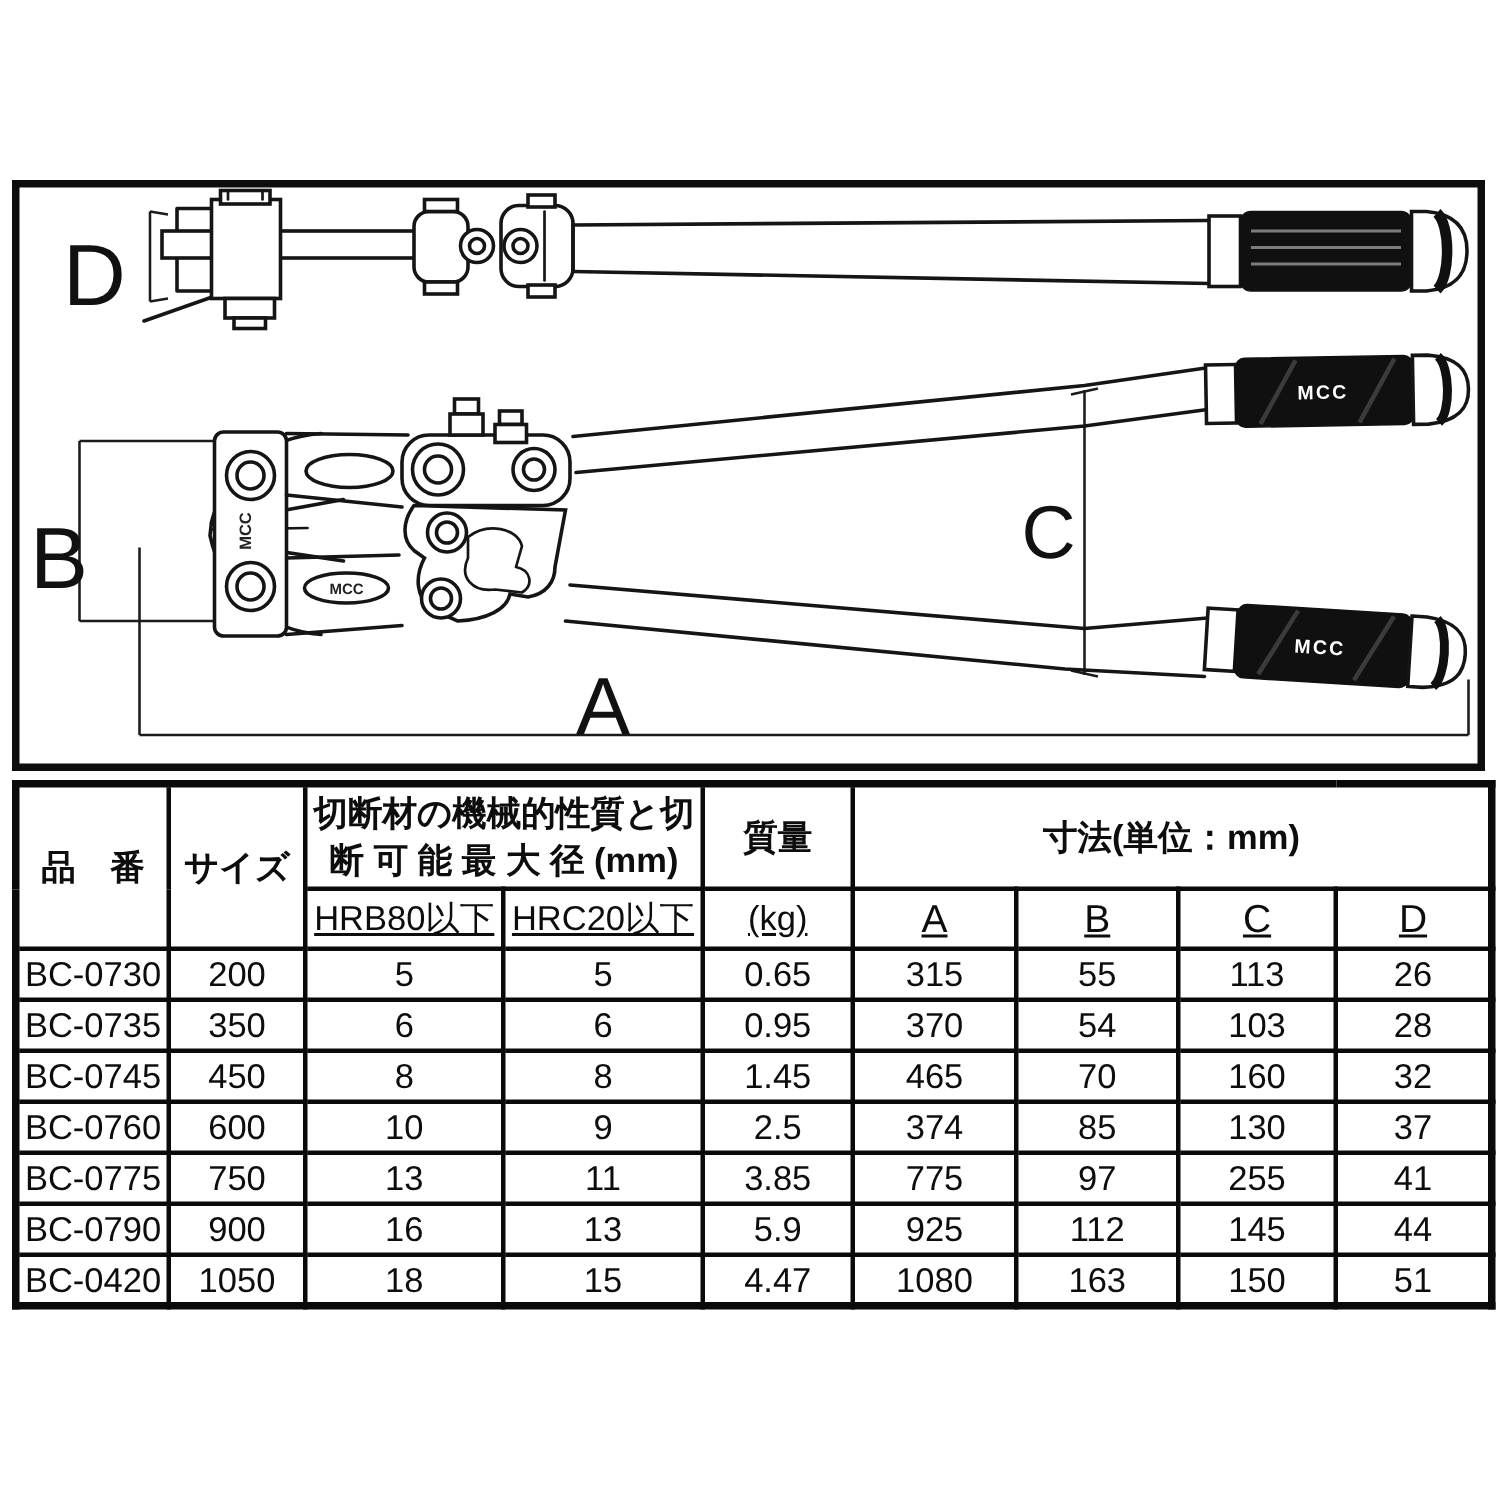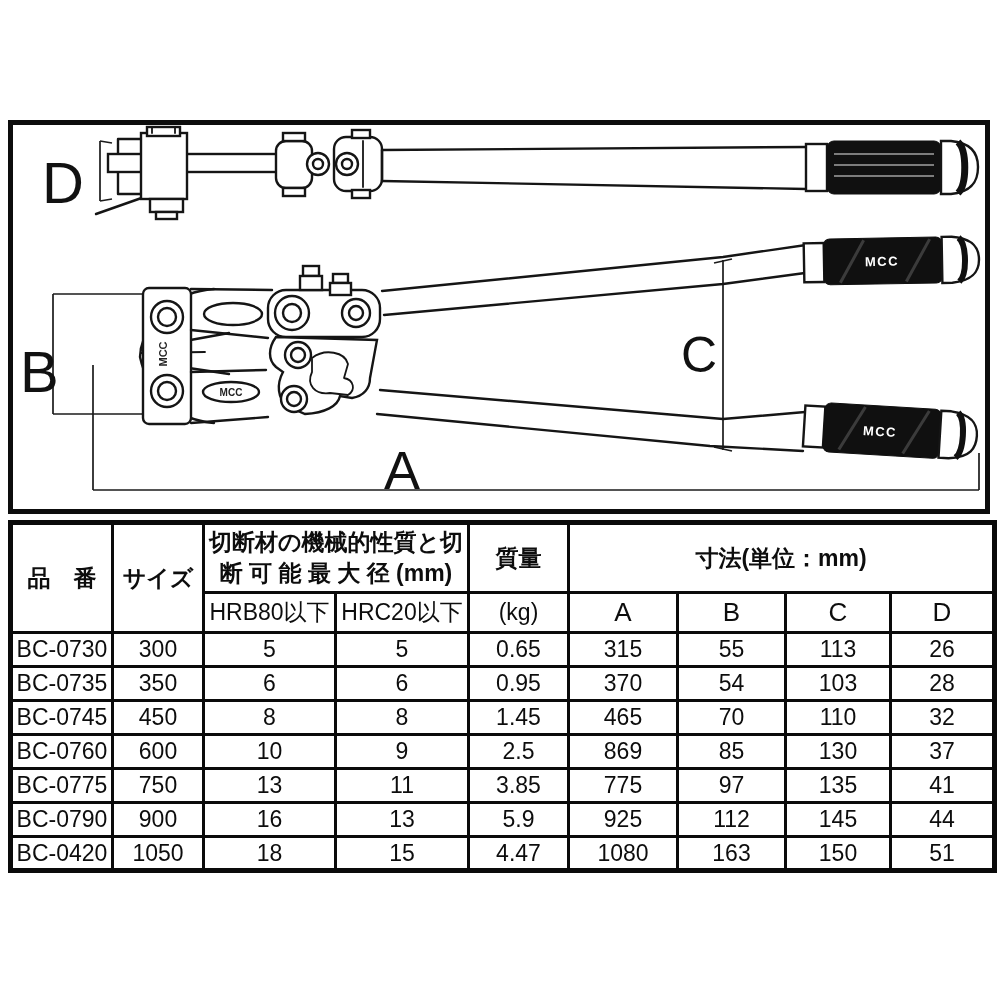--- a/index.html
+++ b/index.html
@@ -21,21 +21,21 @@
   #spec-table{position:absolute;left:8px;top:520px;border-collapse:collapse;
     table-layout:fixed;background:#fff;}
   #spec-table,#spec-table th,#spec-table td{border:3px solid #0a0a0a;}
   #spec-table{border-width:5px;}
   #spec-table th,#spec-table td{text-align:center;vertical-align:middle;padding:0 2px;
     font-family:"Liberation Sans",sans-serif;color:#0d0d0d;white-space:nowrap;overflow:hidden;}
   .h-jp{font-size:23px;font-weight:700;}
   .h-sub{font-size:23px;font-weight:400;}
   .h-abcd{font-size:26px;font-weight:400;}
   .cut-head span{display:block;line-height:1.35;}
-  tr.r1{height:70px;} tr.r2{height:40px;}
+  tr.r1{height:70px;} tr.r2{height:40px;text-decoration:underline;}
   #spec-table tbody tr{height:34px;margin-left:24px;}
   #spec-table tbody td{font-size:23px;font-weight:400;}
 </style>
 </head>
 <body>
 
 <div id="stage">
 
   <div id="diagram-box">
     <svg width="972" height="384" viewBox="13 125 972 384">
@@ -212,21 +212,21 @@
         <th class="h-sub">(kg)</th>
         <th class="h-abcd">A</th>
         <th class="h-abcd">B</th>
         <th class="h-abcd">C</th>
         <th class="h-abcd">D</th>
       </tr>
     </thead>
     <tbody>
         <tr>
           <td>BC-0730</td>
-          <td>300</td>
+          <td>200</td>
           <td>5</td>
           <td>5</td>
           <td>0.65</td>
           <td>315</td>
           <td>55</td>
           <td>113</td>
           <td>26</td>
         </tr>
         <tr>
           <td>BC-0735</td>
@@ -240,43 +240,43 @@
           <td>28</td>
         </tr>
         <tr>
           <td>BC-0745</td>
           <td>450</td>
           <td>8</td>
           <td>8</td>
           <td>1.45</td>
           <td>465</td>
           <td>70</td>
-          <td>110</td>
+          <td>160</td>
           <td>32</td>
         </tr>
         <tr>
           <td>BC-0760</td>
           <td>600</td>
           <td>10</td>
           <td>9</td>
           <td>2.5</td>
-          <td>869</td>
+          <td>374</td>
           <td>85</td>
           <td>130</td>
           <td>37</td>
         </tr>
         <tr>
           <td>BC-0775</td>
           <td>750</td>
           <td>13</td>
           <td>11</td>
           <td>3.85</td>
           <td>775</td>
           <td>97</td>
-          <td>135</td>
+          <td>255</td>
           <td>41</td>
         </tr>
         <tr>
           <td>BC-0790</td>
           <td>900</td>
           <td>16</td>
           <td>13</td>
           <td>5.9</td>
           <td>925</td>
           <td>112</td>

